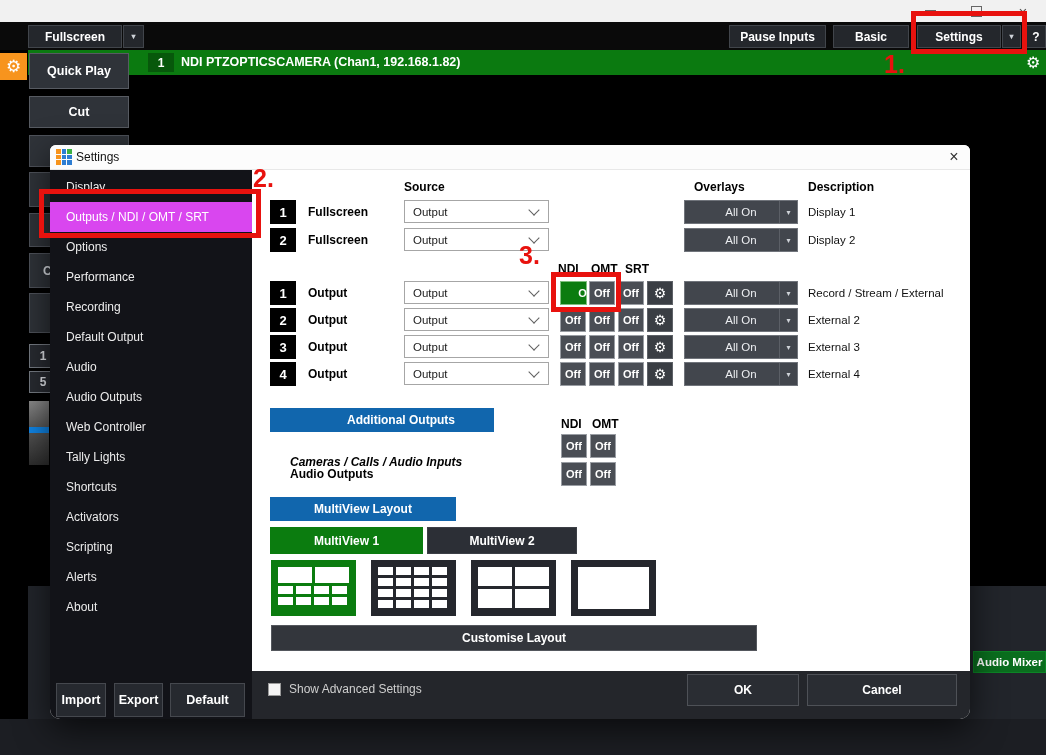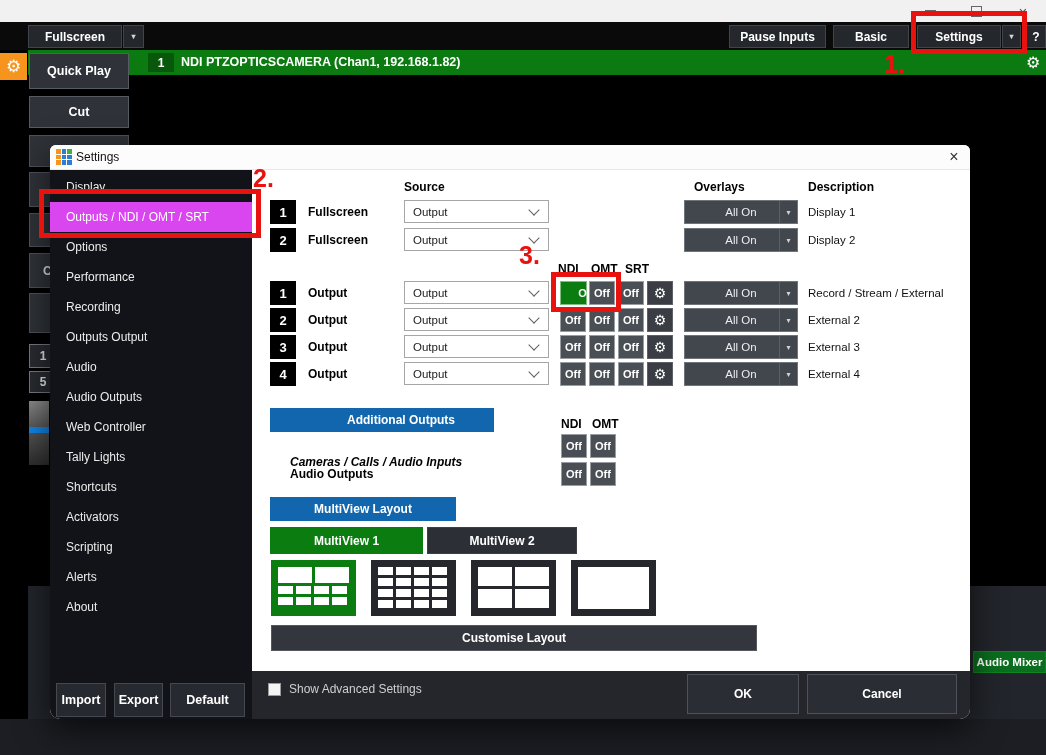--- a/index.html
+++ b/index.html
@@ -85,21 +85,21 @@
   .thumb.dark{background:#25272d;}
   .thumb.sel{background:#0b7c0f;}
   .thumb .r{background:#fff;}
   .legacybtn{position:absolute;top:390px;width:88px;height:56px;background:#2c2f36;color:#fff;font-size:12px;
              font-weight:bold;display:flex;align-items:center;justify-content:center;}
   .custombtn{position:absolute;left:19px;top:455px;width:486px;height:26px;background:#33363c;border:1px solid #54575d;
              box-sizing:border-box;color:#fff;font-size:12px;font-weight:bold;display:flex;align-items:center;justify-content:center;}
   .bottombar{position:absolute;left:202px;top:526px;width:718px;height:48px;background:#24262b;border-radius:0 0 10px 0;}
   .chkbox{position:absolute;left:16px;top:12px;width:13px;height:13px;background:#f4f4f4;border:1px solid #9a9a9a;box-sizing:border-box;}
   .chklabel{position:absolute;left:37px;top:11px;color:#cfcfcf;font-size:12px;}
-  .dlgbtn{position:absolute;top:3px;height:40px;background:#2a2d33;border:1px solid #4e5157;box-sizing:border-box;
+  .dlgbtn{position:absolute;top:3px;height:32px;background:#2a2d33;border:1px solid #4e5157;box-sizing:border-box;
           color:#fff;font-size:12px;font-weight:bold;display:flex;align-items:center;justify-content:center;}
   
   .redbox{position:absolute;border:5px solid #e8120e;box-sizing:border-box;z-index:100;}
   .redlabel{position:absolute;color:#e8120e;font-size:25px;font-weight:bold;z-index:100;}
 </style>
 </head>
 <body>
 
 <div class="stage">
 
@@ -175,21 +175,21 @@
         </span>
     </div>
 
     <div class="nav">
       <div style="height:2px;"></div>
       <div class="navitem">Display</div>
       <div class="navitem sel">Outputs / NDI / OMT / SRT</div>
       <div class="navitem">Options</div>
       <div class="navitem">Performance</div>
       <div class="navitem">Recording</div>
-      <div class="navitem">Outputs Output</div>
+      <div class="navitem">Default Output</div>
       <div class="navitem">Audio</div>
       <div class="navitem">Audio Outputs</div>
       <div class="navitem">Web Controller</div>
       <div class="navitem">Tally Lights</div>
       <div class="navitem">Shortcuts</div>
       <div class="navitem">Activators</div>
       <div class="navitem">Scripting</div>
       <div class="navitem">Alerts</div>
       <div class="navitem">About</div>
     </div>

